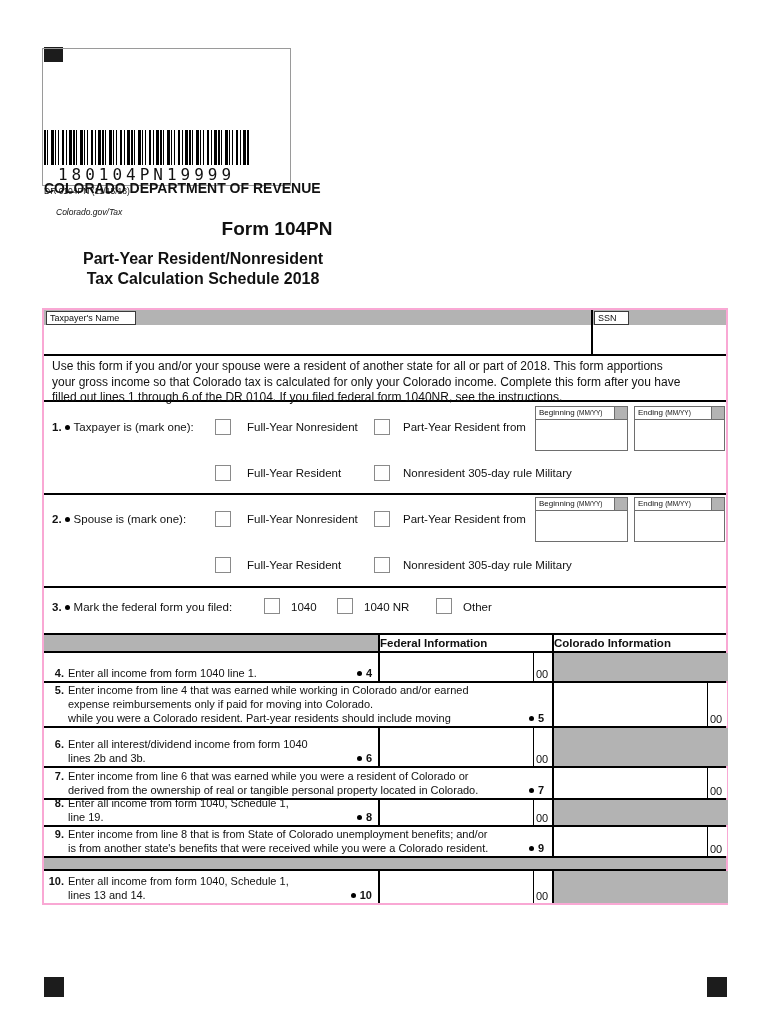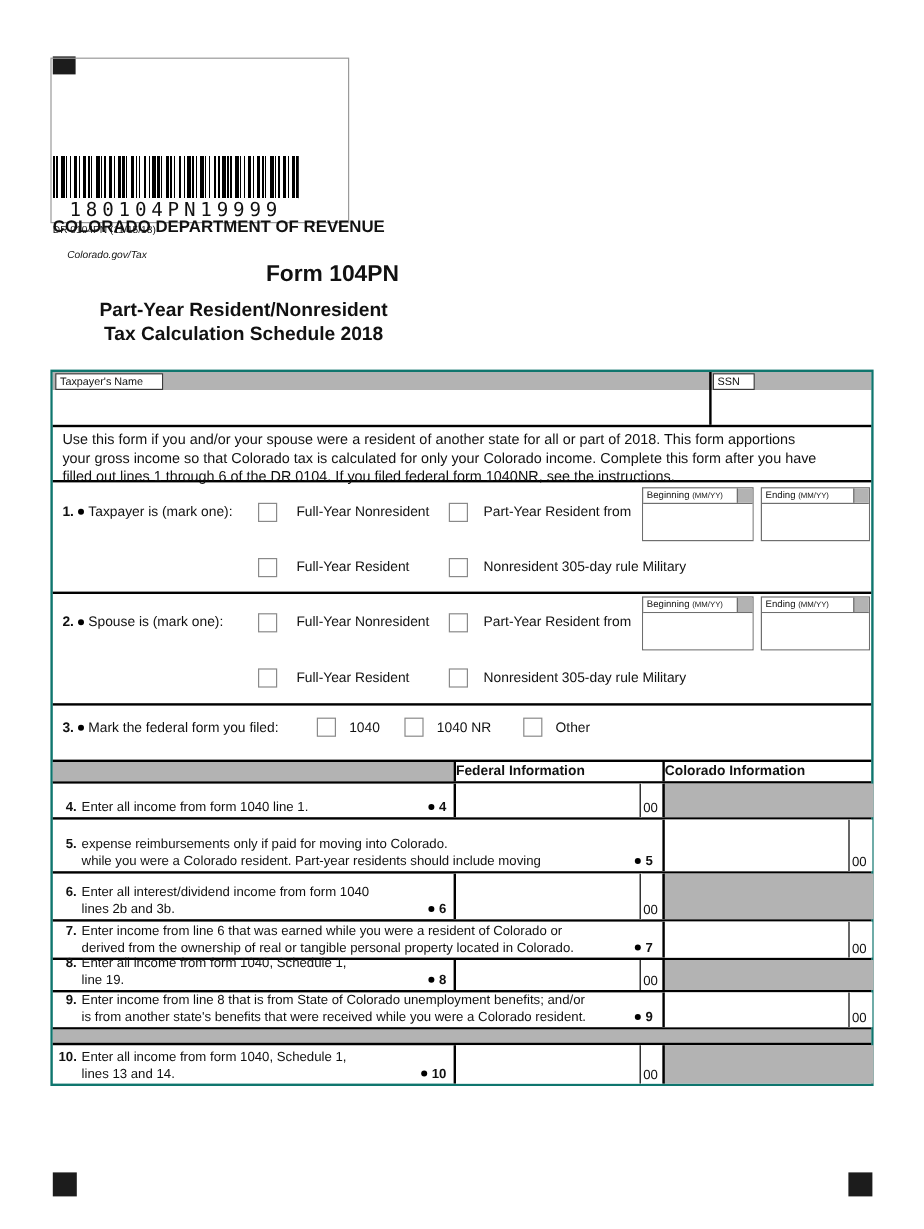--- a/index.html
+++ b/index.html
@@ -16,21 +16,21 @@
       #fff 20px 22px,#000 22px 23px,#fff 23px 25px,#000 25px 28px,#fff 28px 29px);}
   .barcode-text{left:44px;top:165px;width:205px;text-align:center;background:#fff;
     font-family:"DejaVu Sans Mono",monospace;font-size:16px;letter-spacing:4px;white-space:nowrap;}
   .form-code{left:44px;top:186px;font-size:8.5px;}
   .dept{left:44px;top:180px;font-size:14px;font-weight:bold;}
   .site{left:56px;top:207px;font-size:8.5px;font-style:italic;text-align:center;}
   .title{left:0;top:218px;width:554px;text-align:center;font-size:19px;font-weight:bold;}
   .subtitle{left:0;top:249px;width:406px;text-align:center;font-size:16px;font-weight:bold;line-height:20px;}
   .subtitle span{display:block;}
   
-  .maintable{left:42px;top:308px;width:686px;height:597px;border:2px solid #0f766e;box-sizing:border-box;}
+  .maintable{left:42px;top:308px;width:686px;height:597px;border:2px solid #f9a8d4;box-sizing:border-box;}
   .sec{position:absolute;left:0;width:682px;border-bottom:2px solid #000;box-sizing:content-box;}
   .grayfill{background:var(--gray,#b3b3b3);}
   .smalllabelbox{position:absolute;background:#fff;border:1px solid #3a3a3a;font-size:9px;
     padding:1px 0 0 3px;box-sizing:border-box;height:14px;}
   .instr{font-size:12px;line-height:15.5px;padding:3px 8px 0 8px;}
   .instr span{display:block;}
   .seclabel{position:absolute;font-size:11.5px;white-space:nowrap;}
   .dot{display:inline-block;width:5px;height:5px;border-radius:50%;background:#000;margin:0 4px 1px 3px;}
   .cb{position:absolute;width:14px;height:14px;background:#fff;border:1.5px solid #8a8a8a;}
   .cblabel{position:absolute;font-size:11.5px;white-space:nowrap;}
@@ -166,20 +166,21 @@
       <div class="centsbox" style="left:489px;width:19px;">
           <span class="cents">00</span>
         </div>
       <div class="coGray" style="left:508px;width:174px;"></div>
     </div>
 
     <div class="frow" style="top:373px;height:43px;">
       <div class="desc" style="width:508px;">
         <div class="dtext">
             <span class="rnum">5.</span>
+            <span class="dline">Enter income from line 4 that was earned while working in Colorado and/or earned</span>
             <span class="dline">expense reimbursements only if paid for moving into Colorado.</span>
             <span class="dline">while you were a Colorado resident. Part-year residents should include moving</span>
           </div>
         <div class="marker" style="right:8px;"><span class="dot"></span><span>5</span></div>
       </div>
       <div class="amtbox" style="left:508px;width:155px;"></div>
       <div class="centsbox" style="left:663px;width:19px;">
           <span class="cents">00</span>
         </div>
     </div>

